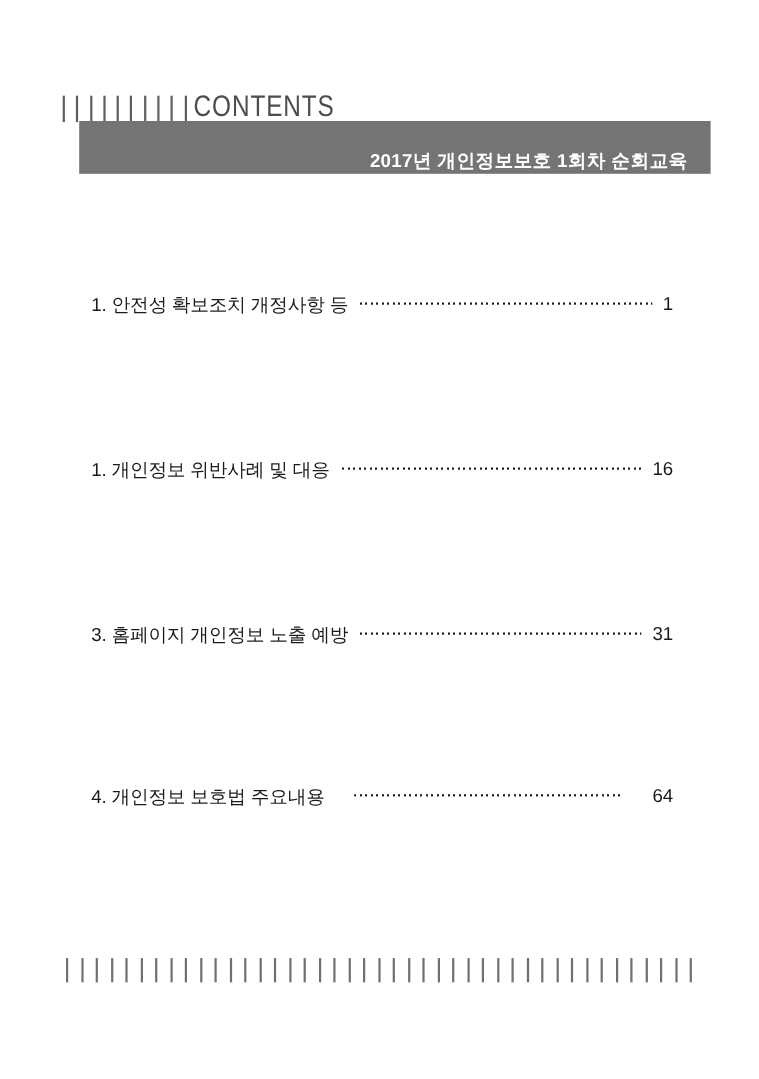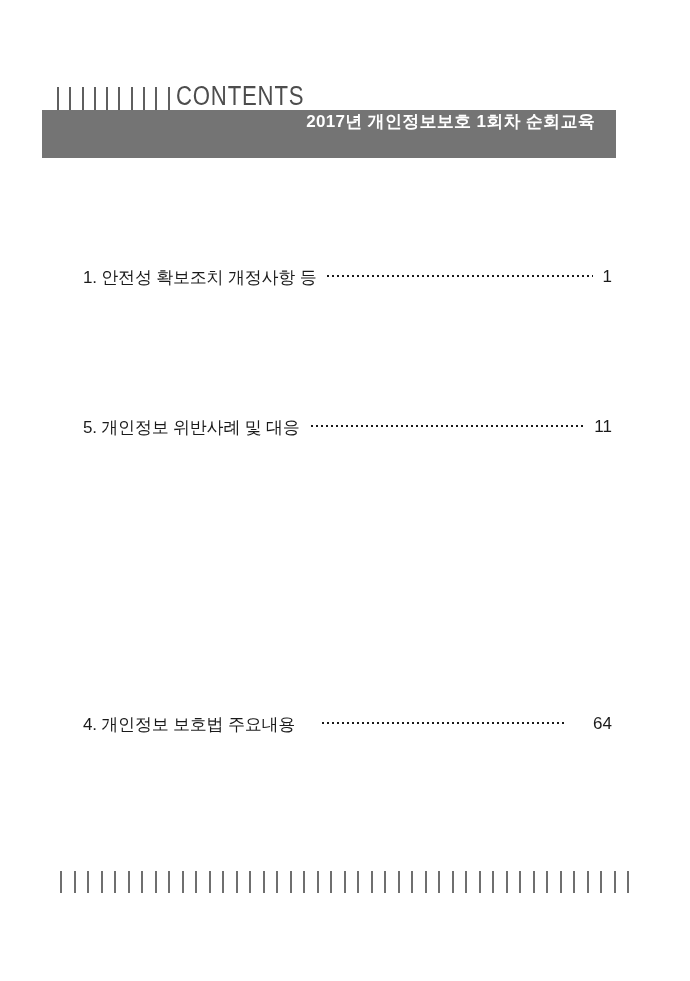--- a/index.html
+++ b/index.html
@@ -40,27 +40,27 @@
     letter-spacing: 1px;
     color: #4d4d4d;
     transform: scaleX(0.82);
     transform-origin: left center;
     white-space: nowrap;
   }
 
   
   .banner {
     position: absolute;
-    left: 42px;
+    left: 72px;
     top: 110px;
     width: 574px;
     height: 48px;
     background: #747474;
     display: flex;
-    align-items: flex-start;
+    align-items: flex-end;
     justify-content: flex-end;
     padding-right: 21px;
     box-sizing: border-box;
   }
   .banner-text {
     color: #ffffff;
     font-weight: 700;
     font-size: 17px;
     letter-spacing: 0.3px;
     white-space: nowrap;
@@ -138,25 +138,30 @@
     <span class="banner-text">2017년 개인정보보호 1회차 순회교육</span>
   </div>
 
   <div class="toc-row row-1">
     <span class="toc-label">1. 안전성 확보조치 개정사항 등</span>
     <span class="toc-leader"></span>
     <span class="toc-page">1</span>
   </div>
 
   <div class="toc-row row-2">
-    <span class="toc-label">5. 개인정보 위반사례 및 대응</span>
-    <span class="toc-leader"></span>
-    <span class="toc-page">11</span>
-  </div>
-
+    <span class="toc-label">1. 개인정보 위반사례 및 대응</span>
+    <span class="toc-leader"></span>
+    <span class="toc-page">16</span>
+  </div>
+
+  <div class="toc-row row-3">
+    <span class="toc-label">3. 홈페이지 개인정보 노출 예방</span>
+    <span class="toc-leader"></span>
+    <span class="toc-page">31</span>
+  </div>
 
   <div class="toc-row row-4">
     <span class="toc-label">4. 개인정보 보호법 주요내용</span>
     <span class="toc-leader"></span>
     <span class="toc-page">64</span>
   </div>
 
   <div class="footer-bars">
       <span class="bar"></span>
       <span class="bar"></span>

